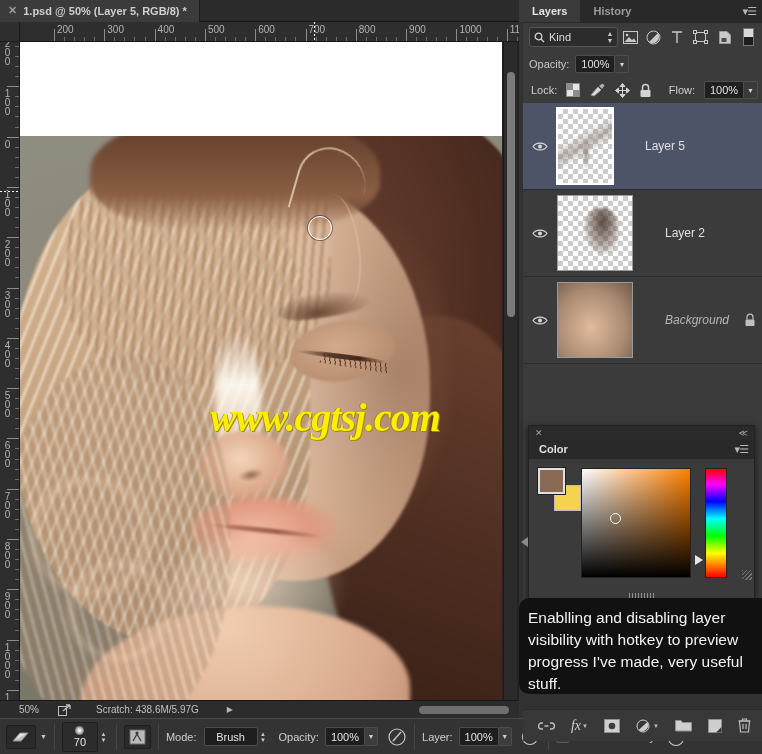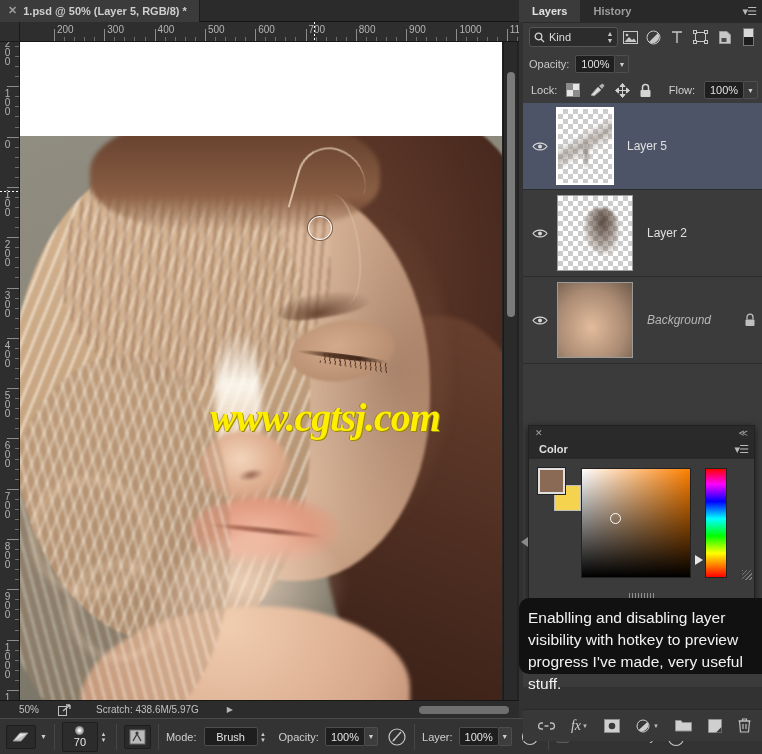--- a/index.html
+++ b/index.html
@@ -377,21 +377,21 @@
     background-image:
       linear-gradient(45deg, #cccccc 25%, transparent 25%, transparent 75%, #cccccc 75%),
       linear-gradient(45deg, #cccccc 25%, transparent 25%, transparent 75%, #cccccc 75%);
     background-size: 10px 10px; background-position: 0 0, 5px 5px;
     position: relative; overflow: hidden;
   }
   .thumb.sq { width: 76px; height: 76px; }
   .thumb.selected-outline { outline: 2px solid #ffffff; outline-offset: -1px; }
   .thumb-art { position: absolute; inset: 0; }
   .layer-name {
-    margin-left: 14px; font-size: 12px; color: #e0e0e0;
+    margin-left: 32px; font-size: 12px; color: #e0e0e0;
   }
   .layer-name.bgname { font-style: italic; color: #b6b6b6; }
   .lock-cell { position: absolute; right: 10px; top: 50%; transform: translateY(-50%); }
   #layer-footer {
     position: absolute; left: 0; top: 686px; width: 243px; height: 32px;
     background: #383838; border-top: 1px solid #2a2a2a;
     display: flex; align-items: center; justify-content: center; gap: 16px;
   }
   .foot-icon { display: flex; align-items: center; justify-content: center; color: #bdbdbd; }
 
@@ -454,21 +454,21 @@
     background: repeating-linear-gradient(135deg,#787878 0 1px, transparent 1px 3px);
   }
   #color-leftarrow {
     position: absolute; left: -8px; top: 78px;
     width: 0; height: 0; border-top: 5px solid transparent;
     border-bottom: 5px solid transparent; border-right: 7px solid #8a8a8a;
   }
 
   
   #caption {
-    position: absolute; left: 519px; top: 598px; width: 243px; height: 76px;
+    position: absolute; left: 519px; top: 598px; width: 243px; height: 96px;
     background: #111111; border-radius: 10px 0 0 10px;
     padding: 9px 14px 0 9px;
     font-size: 15.5px; line-height: 22px; color: #f2f2f2;
     font-family: "Liberation Sans", sans-serif;
   }
 
   svg { display: block; }
 </style>
 </head>
 <body>

